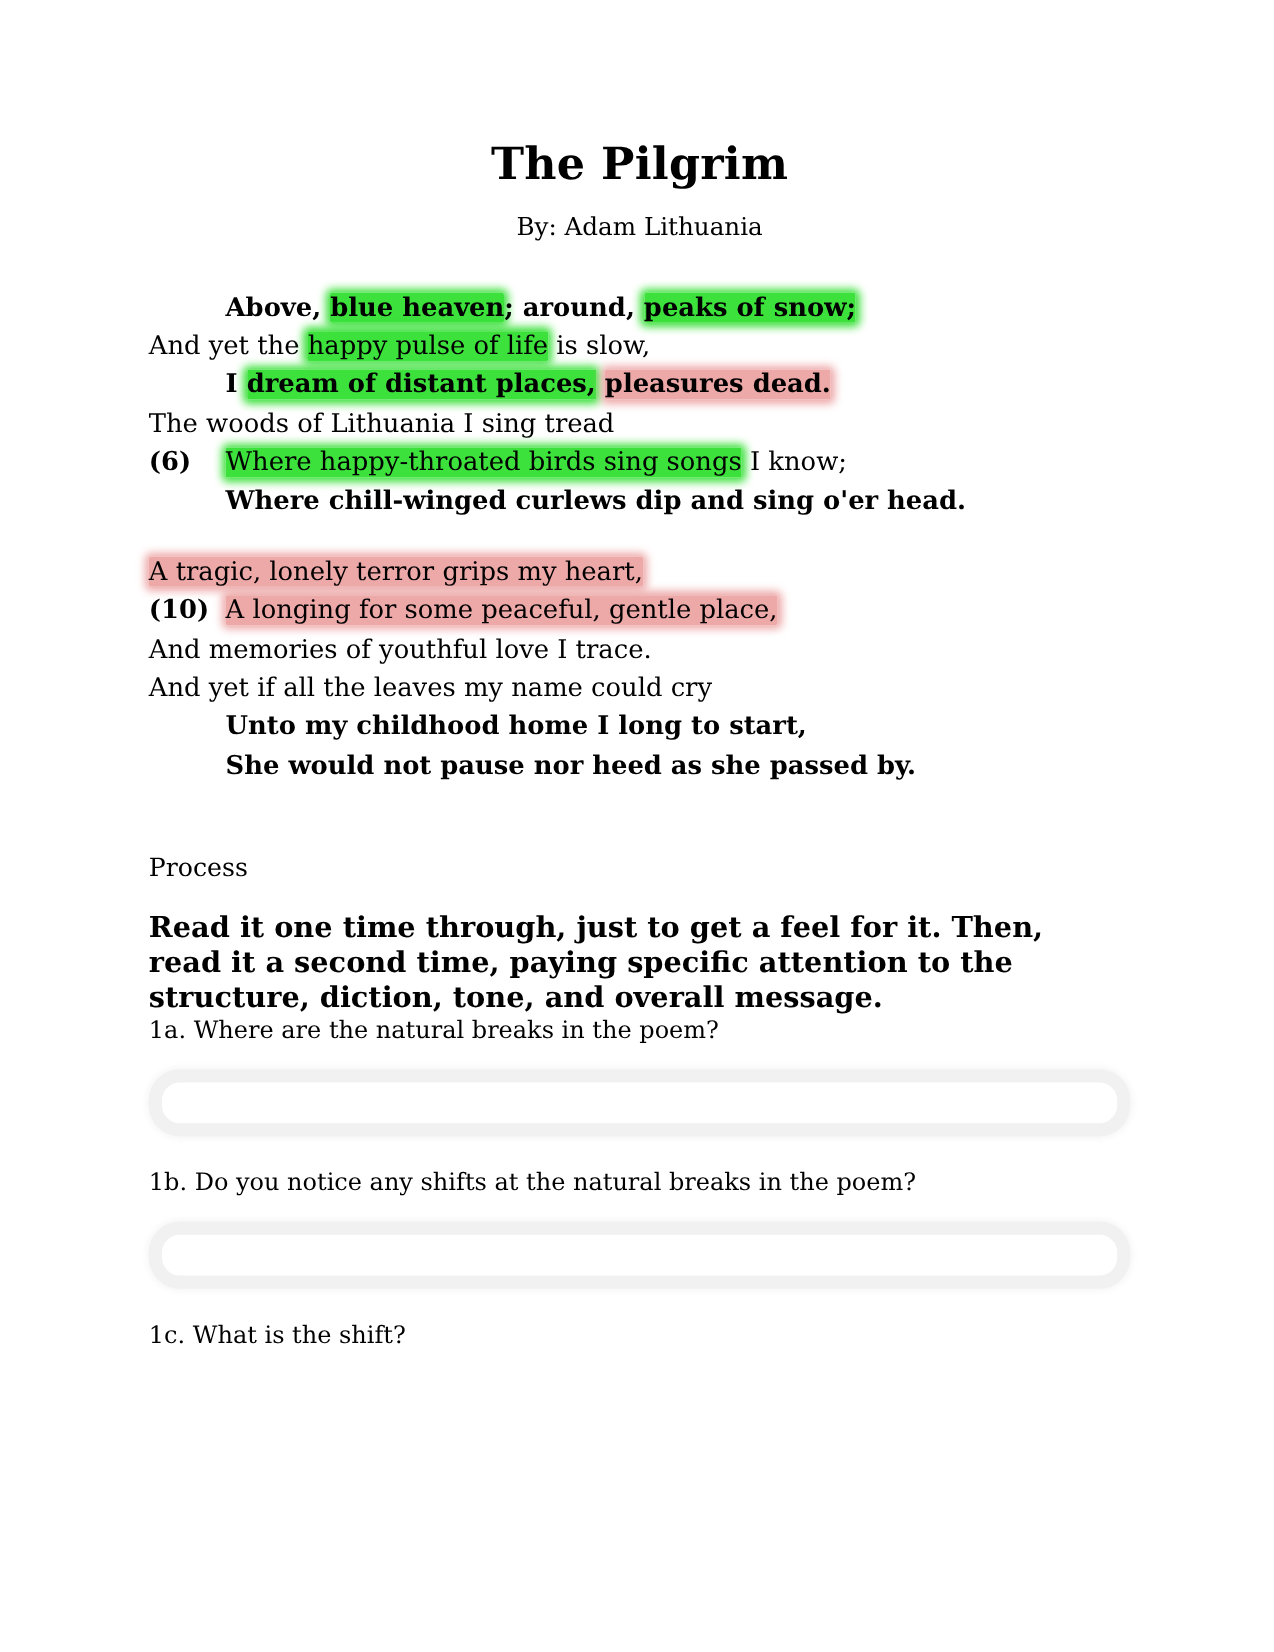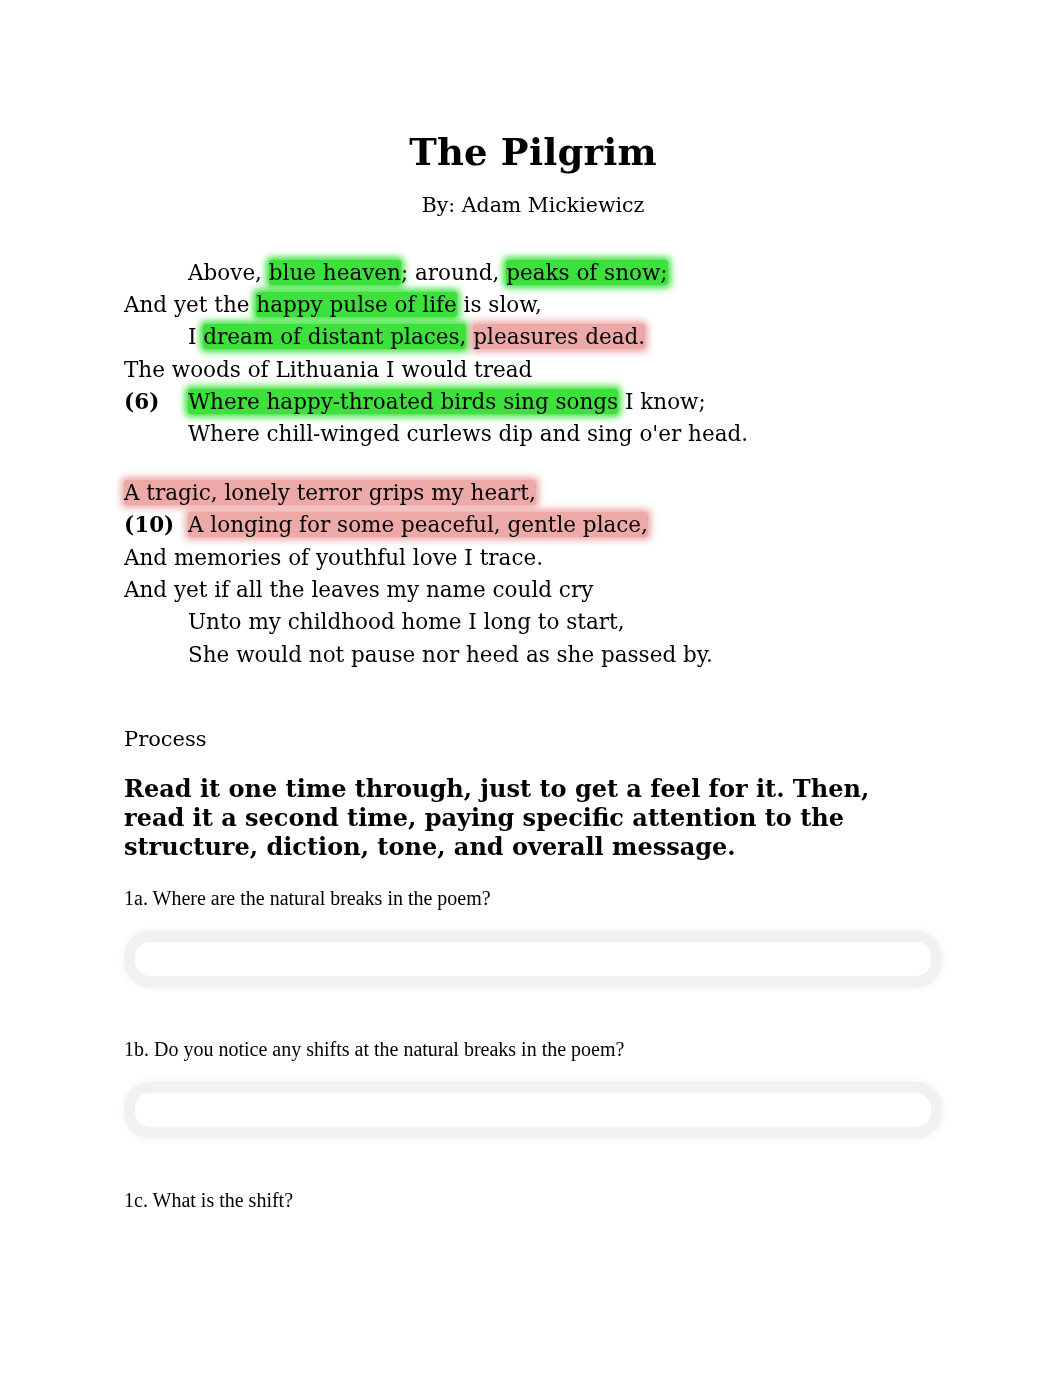--- a/index.html
+++ b/index.html
@@ -21,21 +21,21 @@
     position: absolute;
     left: 0; top: 0;
     width: 1062px;
     height: 1377px;
     background: #ffffff;
   }
 
   .content {
     position: absolute;
     left: 124px;
-    top: 16px;
+    top: 0;
     width: 818px;
   }
 
   
   .title {
     text-align: center;
     font-size: 37px;
     font-weight: bold;
     letter-spacing: 0.2px;
     line-height: 1.0;
@@ -55,21 +55,21 @@
   .poem {
     margin-top: 41px;
     font-size: 21.5px;
     line-height: 32.4px;
   }
   .pline {
     white-space: pre;
     height: 32.4px;
     line-height: 32.4px;
   }
-  .pline.indent { padding-left: 64px; }
+  .pline.indent { padding-left: 64px; font-weight: bold; }
   .pline .num {
     font-weight: bold;
     display: inline-block;
     width: 64px;
   }
   .stanza-gap { height: 26px; }
 
   .hl-green {
     background-color: #3ce13c;
     box-shadow: 0 0 7px 3px #3ce13c;
@@ -90,25 +90,23 @@
     white-space: pre;
   }
   .instructions {
     margin-top: 24px;
     font-size: 24px;
     font-weight: bold;
     line-height: 29px;
     width: 808px;
   }
   .question {
-    margin-top: 24px;
     font-size: 20px;
     line-height: 26px;
     white-space: pre;
-    font-family: Liberation Serif, serif;
   }
 
   .answer-box {
     margin-top: 20px;
     width: 818px;
     height: 56px;
     box-sizing: border-box;
     background: #ffffff;
     border: 11px solid #f1f1f1;
     border-radius: 26px;
@@ -116,28 +114,28 @@
   }
   .q-gap { height: 25px; }
 </style>
 </head>
 <body>
 
 <div class="page">
   <div class="content">
 
     <div class="title">The Pilgrim</div>
-    <div class="byline">By: Adam Mickiewicz</div>
+    <div class="byline">By: Adam Lithuania</div>
 
     <div class="poem">
 
       <div class="pline indent"><span>Above, </span><span class="hl-green">blue heaven</span><span>; around, </span><span class="hl-green">peaks of snow;</span></div>
       <div class="pline"><span>And yet the </span><span class="hl-green">happy pulse of life</span><span> is slow,</span></div>
       <div class="pline indent"><span>I </span><span class="hl-green">dream of distant places,</span><span> </span><span class="hl-pink">pleasures dead.</span></div>
-      <div class="pline"><span>The woods of Lithuania I would tread</span></div>
+      <div class="pline"><span>The woods of Lithuania I sing tread</span></div>
       <div class="pline"><span class="num">(6)</span><span class="hl-green">Where happy-throated birds sing songs</span><span> I know;</span></div>
       <div class="pline indent"><span>Where chill-winged curlews dip and sing o'er head.</span></div>
 
       <div class="stanza-gap"></div>
 
       <div class="pline"><span class="hl-pink">A tragic, lonely terror grips my heart,</span></div>
       <div class="pline"><span class="num">(10)</span><span class="hl-pink">A longing for some peaceful, gentle place,</span></div>
       <div class="pline"><span>And memories of youthful love I trace.</span></div>
       <div class="pline"><span>And yet if all the leaves my name could cry</span></div>
       <div class="pline indent"><span>Unto my childhood home I long to start,</span></div>

